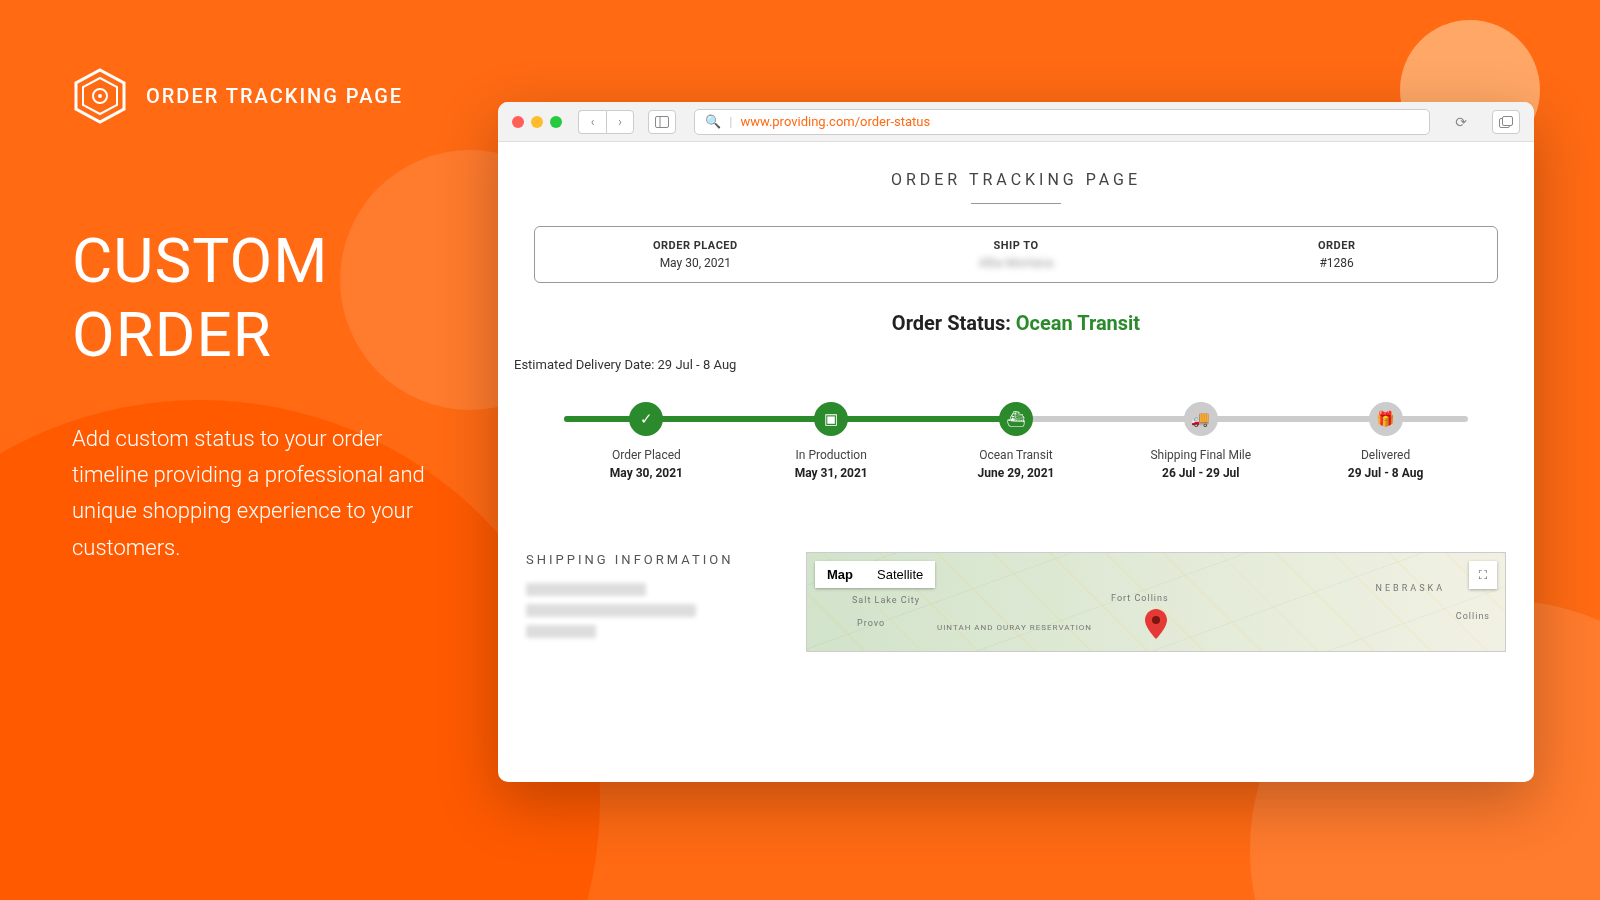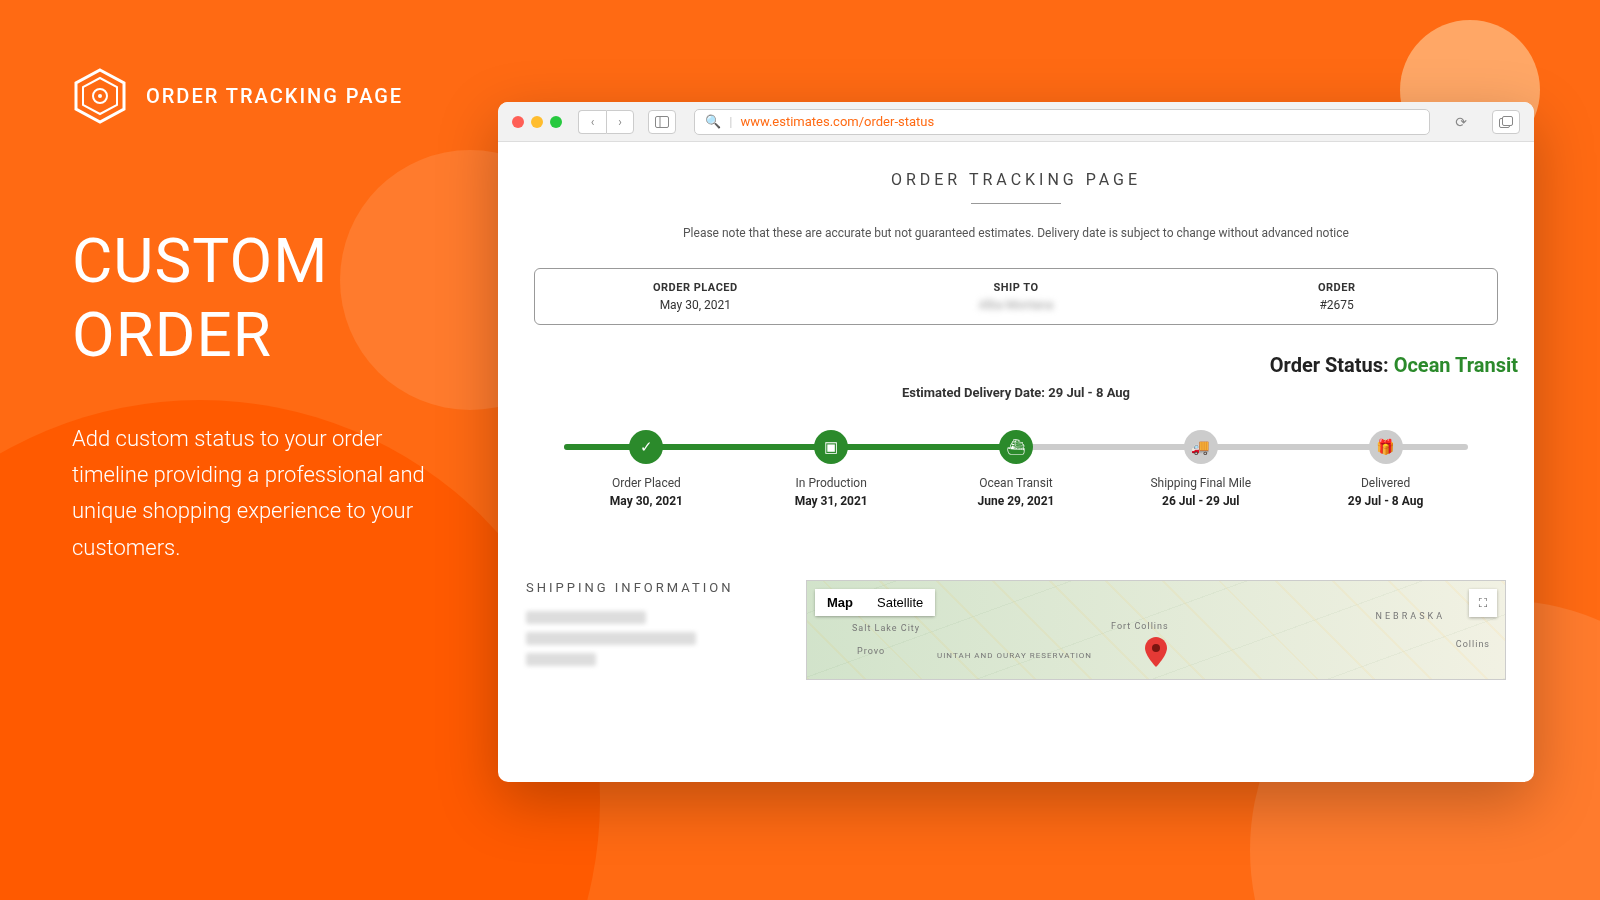--- a/index.html
+++ b/index.html
@@ -59,23 +59,23 @@
 
 .summary {
   border:1px solid #999; border-radius:6px; margin:0 20px 28px;
   display:flex; padding:12px 0;
 }
 .summary-col{flex:1;text-align:center}
 .summary-label{font-size:11px;font-weight:700;color:#333;letter-spacing:0.5px}
 .summary-value{font-size:12px;color:#333;margin-top:4px}
 .blurred{filter:blur(3px);color:#999}
 
-.status-line{text-align:right;font-size:20px;font-weight:700;color:#222;margin-bottom:8px}
+.status-line{text-align:center;font-size:20px;font-weight:700;color:#222;margin-bottom:22px}
 .status-value{color:#2b8a2b}
-.eta{text-align:center;font-size:13px;font-weight:700;color:#333;margin-bottom:30px}
+.eta{text-align:left;font-size:13px;font-weight:400;color:#333;margin-bottom:30px}
 
 .timeline{position:relative;margin:0 40px 40px;height:110px}
 .track{position:absolute;top:14px;left:10px;right:10px;height:6px;background:#ccc;border-radius:3px}
 .track-fill{position:absolute;top:14px;left:10px;height:6px;background:#2b8a2b;border-radius:3px}
 .steps{position:absolute;top:0;left:0;right:0;display:flex;justify-content:space-between}
 .step{width:20%;text-align:center;position:relative}
 .step-dot{
   width:34px;height:34px;border-radius:50%;margin:0 auto;
   display:flex;align-items:center;justify-content:center;color:#fff;font-size:15px;
 }
@@ -143,48 +143,47 @@
     </div>
     <div class="nav-btn" style="margin-left:6px">
       <svg width="14" height="12" viewBox="0 0 14 12">
           <rect x="0.5" y="0.5" width="13" height="11" rx="1.5" fill="none" stroke="#888"></rect>
           <line x1="5" y1="0.5" x2="5" y2="11.5" stroke="#888"></line>
         </svg>
     </div>
     <div class="url-bar">
       <span>🔍</span>
       <span style="color:#ccc">|</span>
-      <span class="url-text">www.estimates.com/order-status</span>
+      <span class="url-text">www.providing.com/order-status</span>
     </div>
     <div class="reload">⟳</div>
     <div class="tabs-btn" style="margin-left:10px">
       <svg width="14" height="12" viewBox="0 0 14 12">
           <rect x="0.5" y="2.5" width="10" height="9" rx="1.5" fill="none" stroke="#888"></rect>
           <rect x="3.5" y="0.5" width="10" height="9" rx="1.5" fill="#fff" stroke="#888"></rect>
         </svg>
     </div>
   </div>
 
   <div class="page">
     <div class="page-title">ORDER TRACKING PAGE</div>
     <div class="hr"></div>
-    <div class="note">Please note that these are accurate but not guaranteed estimates. Delivery date is subject to change without advanced notice</div>
 
     <div class="summary">
       <div class="summary-col">
         <div class="summary-label">ORDER PLACED</div>
         <div class="summary-value">May 30, 2021</div>
       </div>
       <div class="summary-col">
         <div class="summary-label">SHIP TO</div>
         <div class="summary-value blurred">Alba Montana</div>
       </div>
       <div class="summary-col">
         <div class="summary-label">ORDER</div>
-        <div class="summary-value">#2675</div>
+        <div class="summary-value">#1286</div>
       </div>
     </div>
 
     <div class="status-line">
       <span>Order Status: </span><span class="status-value">Ocean Transit</span>
     </div>
     <div class="eta">
       <span>Estimated Delivery Date: </span><span>29 Jul - 8 Aug</span>
     </div>
 

